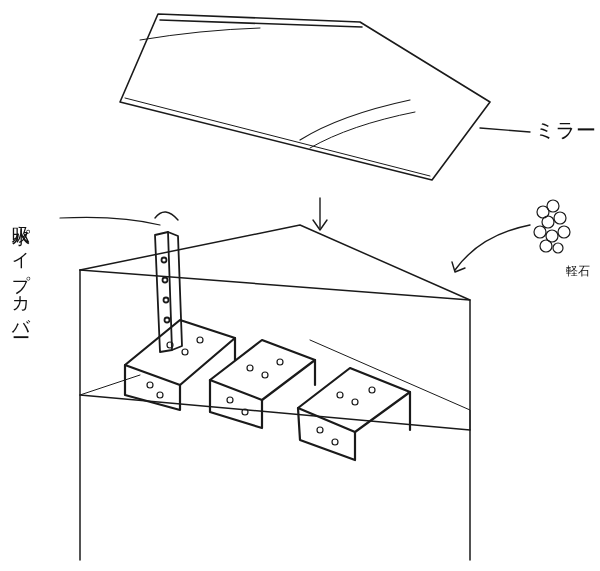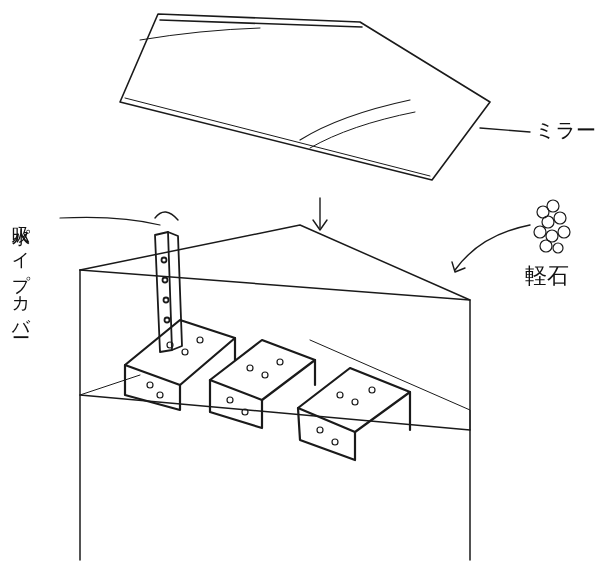--- a/index.html
+++ b/index.html
@@ -94,14 +94,14 @@
         <circle cx="546" cy="246" r="6"></circle>
         <circle cx="558" cy="248" r="5"></circle>
     </g>
 
     <path d="M530 225 Q480 235 455 270" stroke-width="1.4"></path>
     <path d="M452 262 L455 272 L465 268" stroke-width="1.4"></path>
   </svg>
 
   <div class="label" style="left:535px;top:120px;font-size:20px;">ミラー</div>
   <div class="label vert" style="left:12px;top:212px;font-size:18px;">吸水パイプカバー</div>
-  <div class="label" style="left:509px;top:265px;font-size:22px;padding-left:16px;">軽石</div>
+  <div class="label" style="left:550px;top:265px;font-size:12px;padding-left:16px;">軽石</div>
 </div>
 
 </body></html>

